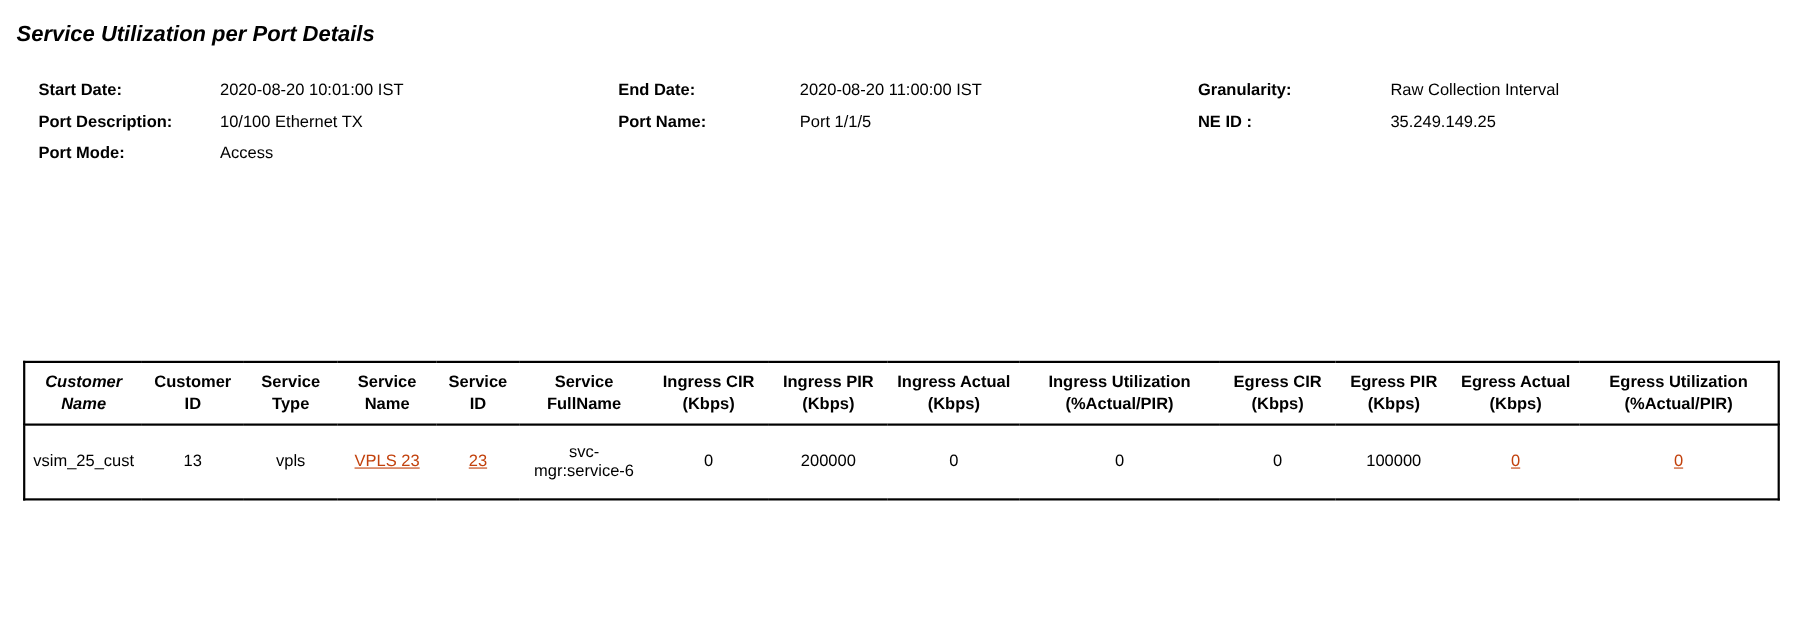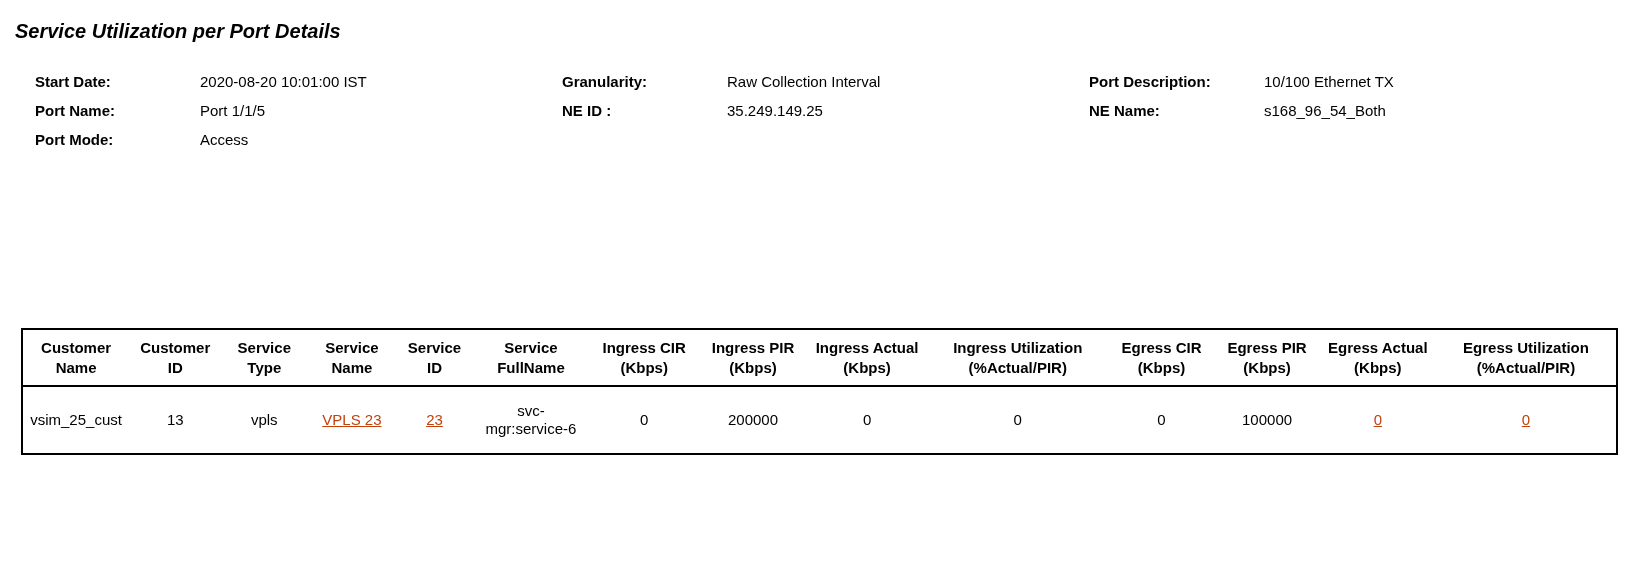--- a/index.html
+++ b/index.html
@@ -52,21 +52,21 @@
     }
     thead th {
       border-top: 2px solid #000;
       border-bottom: 2px solid #000;
       font-weight: 700;
       font-size: 15px;
       padding: 8px 6px;
       text-align: center;
       line-height: 1.3;
     }
-    thead th:first-child { border-left: 2px solid #000; }
+    thead th:first-child { border-left: 2px solid #000; font-style: italic; }
     thead th:last-child { border-right: 2px solid #000; }
     tbody td {
       border-bottom: 2px solid #000;
       font-size: 15px;
       padding: 8px 6px;
       text-align: center;
       vertical-align: middle;
       line-height: 1.2;
     }
     tbody td:first-child { border-left: 2px solid #000; }
@@ -85,40 +85,40 @@
 <body>
 
 <div class="title">Service Utilization per Port Details</div>
 
 <div class="meta">
   <div class="meta-item">
     <span class="meta-label">Start Date:</span>
     <span class="meta-value">2020-08-20 10:01:00 IST</span>
   </div>
   <div class="meta-item">
+    <span class="meta-label">End Date:</span>
+    <span class="meta-value">2020-08-20 11:00:00 IST</span>
+  </div>
+  <div class="meta-item">
     <span class="meta-label">Granularity:</span>
     <span class="meta-value">Raw Collection Interval</span>
   </div>
 
   <div class="meta-item">
     <span class="meta-label">Port Description:</span>
     <span class="meta-value">10/100 Ethernet TX</span>
   </div>
   <div class="meta-item">
     <span class="meta-label">Port Name:</span>
     <span class="meta-value">Port 1/1/5</span>
   </div>
 
   <div class="meta-item">
     <span class="meta-label">NE ID :</span>
     <span class="meta-value">35.249.149.25</span>
-  </div>
-  <div class="meta-item">
-    <span class="meta-label">NE Name:</span>
-    <span class="meta-value">s168_96_54_Both</span>
   </div>
   <div class="meta-item">
     <span class="meta-label">Port Mode:</span>
     <span class="meta-value">Access</span>
   </div>
 </div>
 
 <table>
   <thead>
     <tr>

